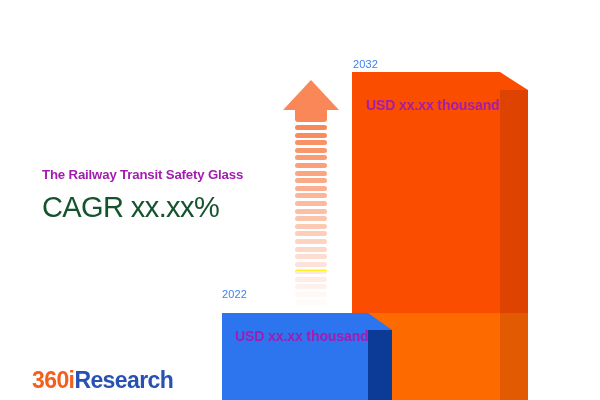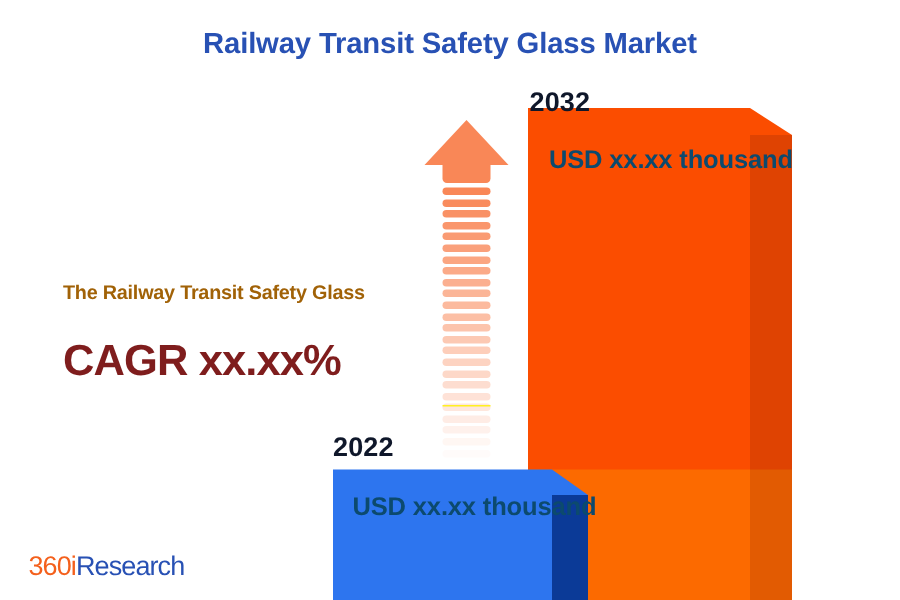--- a/index.html
+++ b/index.html
@@ -38,30 +38,29 @@
   
   .statement {
     position: absolute;
     left: 42px;
     top: 166px;
     width: 244px;
   }
   .statement-line {
     font-size: 13.2px;
     font-weight: bold;
-    color: #a16207;
+    color: #a21caf;
     line-height: 17.5px;
     letter-spacing: -0.15px;
-    margin-top: 20px;
   }
   .cagr {
-    margin-top: 21px;
+    margin-top: 7px;
     font-size: 29px;
-    font-weight: bold;
-    color: #7f1d1d;
+    font-weight: normal;
+    color: #14532d;
     letter-spacing: -0.6px;
     line-height: 32px;
     white-space: nowrap;
   }
 
   
   .arrow-wrap {
     position: absolute;
     left: 283px;
     top: 80px;
@@ -119,31 +118,31 @@
     top: 0;
   }
   .bar-side {
     position: absolute;
   }
   .bar-top {
     position: absolute;
   }
   .bar-label-value {
     position: absolute;
-    color: #0c4a6e;
-    font-size: 17px;
+    color: #a21caf;
+    font-size: 14px;
     font-weight: bold;
     letter-spacing: -0.1px;
     white-space: nowrap;
   }
   .bar-year {
     position: absolute;
-    color: #0f172a;
-    font-size: 18px;
-    font-weight: bold;
+    color: #3b82f6;
+    font-size: 11px;
+    font-weight: normal;
     letter-spacing: 0.1px;
   }
 
   
   #bar-2032 { left: 352px; top: 72px; width: 176px; height: 328px; }
   #bar-2032 .bar-face {
     width: 148px;
     height: 328px;
     background: #FB4D00;
   }
@@ -200,36 +199,35 @@
     top: 0;
     width: 0;
     height: 0;
     border-bottom: 17px solid #2D75EF;
     border-right: 24px solid transparent;
   }
 
   
   .logo {
     position: absolute;
-    left: 19px;
+    left: 32px;
     top: 367px;
-    font-size: 18px;
-    font-weight: normal;
+    font-size: 23px;
+    font-weight: bold;
     letter-spacing: -0.6px;
     white-space: nowrap;
   }
   .logo .logo-360i { color: #F4601C; }
   .logo .logo-research { color: #2851B4; }
 </style>
 </head>
 <body>
 
 <div id="infographic">
 
-  <div class="title">Railway Transit Safety Glass Market</div>
 
   <div class="statement">
     <div class="statement-line">The Railway Transit Safety Glass</div>
     <div class="cagr">CAGR xx.xx%</div>
   </div>
 
   <div class="arrow-wrap">
     <div class="arrow-head"></div>
     <div class="arrow-neck"></div>
     <div class="arrow-stripes" id="arrow-stripes">

